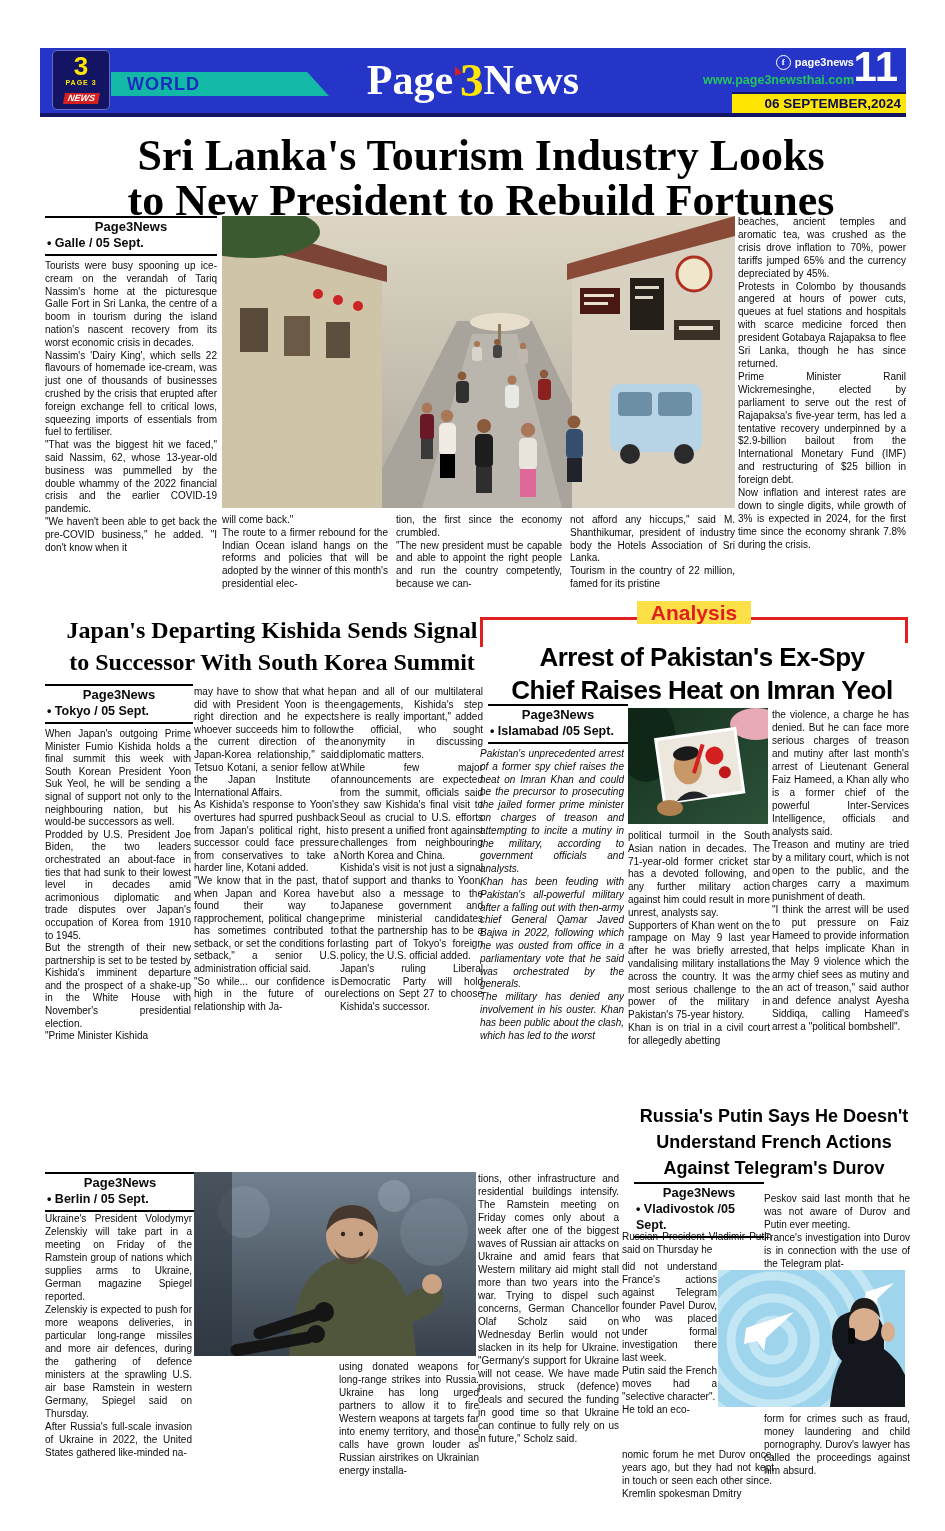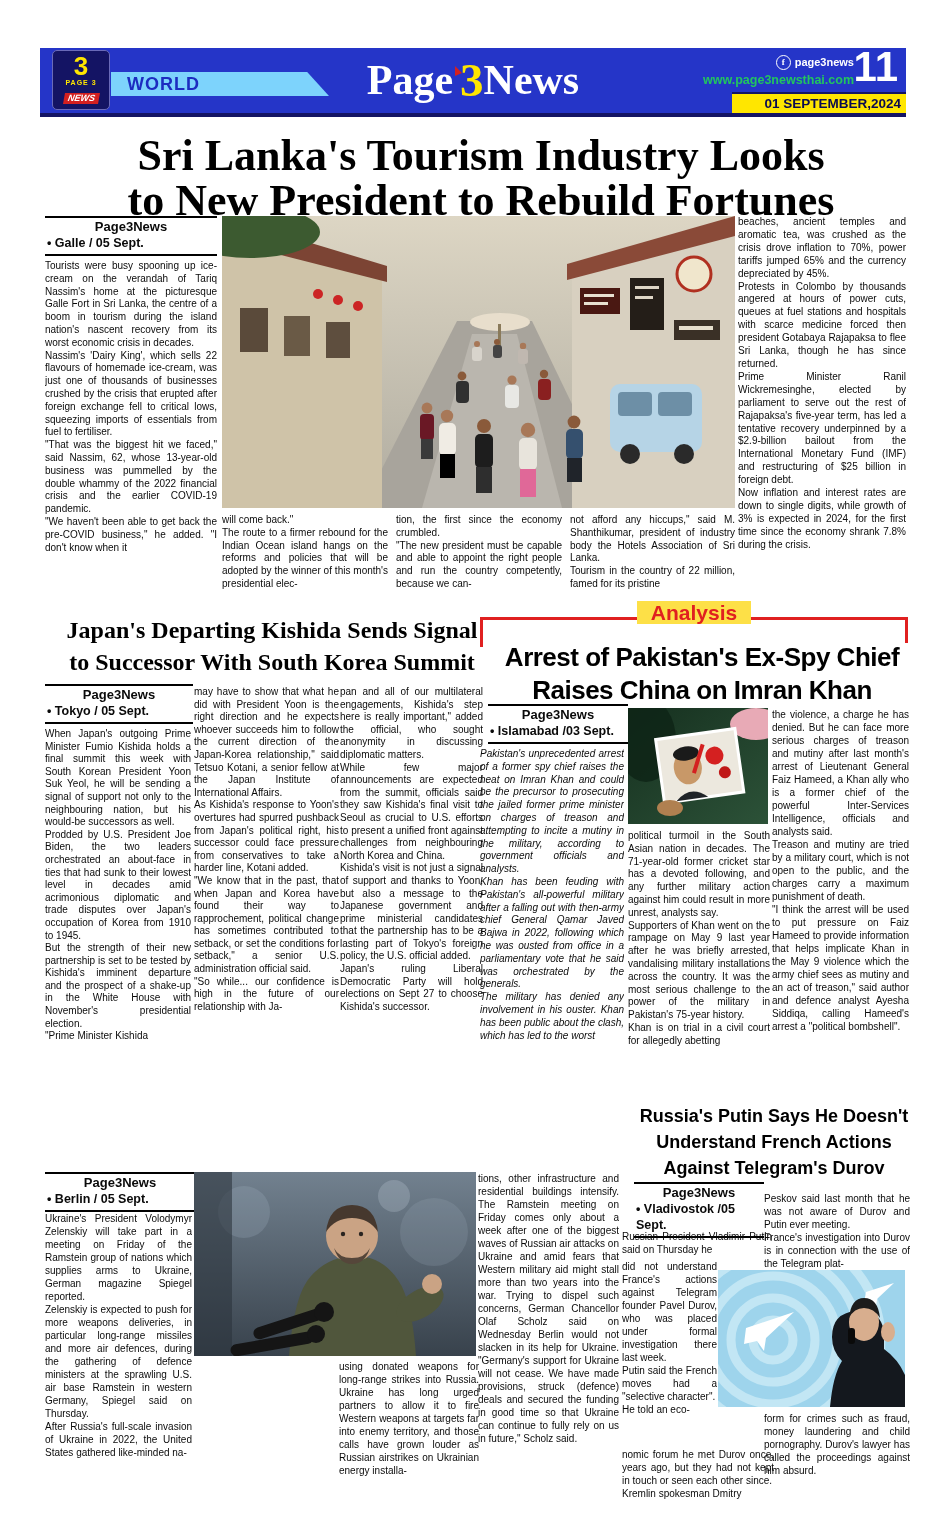--- a/index.html
+++ b/index.html
@@ -9,21 +9,21 @@
 
   
   .header{position:absolute;left:40px;top:48px;width:866px;height:65px;background:#2535c8;
           border-bottom:4px solid #141464;}
   .logo-box{position:absolute;left:12px;top:2px;width:56px;height:58px;background:#141464;
             border:1px solid #6a6ab8;border-radius:5px;text-align:center;overflow:hidden;}
   .logo-digit{font:900 26px/26px "Liberation Sans",sans-serif;color:#ffe600;margin-top:2px;}
   .logo-sub{font:700 7px/8px "Liberation Sans",sans-serif;color:#ffe600;letter-spacing:1px;}
   .logo-tag{display:inline-block;background:#d42020;color:#fff;font:900 italic 9px/11px "Liberation Sans",sans-serif;
             padding:0 4px;transform:skew(-10deg);margin-top:2px;}
-  .world-strip{position:absolute;left:71px;top:24px;width:218px;height:24px;background:#7dd3fc;
+  .world-strip{position:absolute;left:71px;top:24px;width:218px;height:24px;background:#14b8a6;
                clip-path:polygon(0 0,90% 0,100% 100%,0 100%);}
   .world-text{font:800 18px/24px "Liberation Sans",sans-serif;color:#1c2cc0;padding-left:16px;letter-spacing:1px;}
   .masthead{position:absolute;left:240px;right:240px;top:2px;text-align:center;white-space:nowrap;
             font:700 42px/56px "Liberation Serif",serif;color:#fff;}
   .mast-digit{color:#ffe600;font-size:47px;position:relative;top:2px;}
   .mast-flag{display:inline-block;width:0;height:0;border-left:7px solid #d42020;border-top:7px solid transparent;
              border-bottom:3px solid transparent;position:relative;top:-18px;left:2px;}
   .social{position:absolute;right:52px;top:7px;display:flex;align-items:center;gap:4px;color:#fff;}
   .fb-icon{display:inline-block;width:13px;height:13px;border:1px solid #fff;border-radius:50%;
            font:700 9px/13px "Liberation Serif",serif;text-align:center;color:#fff;}
@@ -105,21 +105,21 @@
     <div class="world-strip">
       <div class="world-text">WORLD</div>
     </div>
     <div class="masthead"><span>Page</span><span class="mast-flag"></span><span class="mast-digit">3</span><span>News</span></div>
     <div class="social">
       <span class="fb-icon">f</span>
       <span class="social-txt">page3news</span>
     </div>
     <div class="website">www.page3newsthai.com</div>
     <div class="pagenum">11</div>
-    <div class="datestrip">01 SEPTEMBER,2024</div>
+    <div class="datestrip">06 SEPTEMBER,2024</div>
   </div>
 
   <h1 class="hl" id="sl-headline">Sri Lanka's Tourism Industry Looks to New President to Rebuild Fortunes</h1>
   <div class="byline" id="sl-byline">
     <div class="b-brand">Page3News</div>
     <div class="b-date">• Galle /  05 Sept.</div>
   </div>
   <div class="col" id="sl-col1">Tourists were busy spooning up ice-cream on the verandah of Tariq Nassim's home at the picturesque Galle Fort in Sri Lanka, the centre of a boom in tourism during the island nation's nascent recovery from its worst economic crisis in decades.
 Nassim's 'Dairy King', which sells 22 flavours of homemade ice-cream, was just one of thousands of businesses crushed by the crisis that erupted after foreign exchange fell to critical lows, squeezing imports of essentials from fuel to fertiliser.
 "That was the biggest hit we faced," said Nassim, 62, whose 13-year-old business was pummelled by the double whammy of the 2022 financial crisis and the earlier COVID-19 pandemic.
@@ -233,24 +233,24 @@
 While few major announcements are expected from the summit, officials said they saw Kishida's final visit to Seoul as crucial to U.S. efforts to present a unified front against challenges from neighbouring North Korea and China.
 Kishida's visit is not just a signal of support and thanks to Yoon, but also a message to the Japanese government and prime ministerial candidates that the partnership has to be a lasting part of Tokyo's foreign policy, the U.S. official added.
 Japan's ruling Liberal Democratic Party will hold elections on Sept 27 to choose Kishida's successor.</div>
 
   <div class="abs" id="pk-rule"></div>
   <div class="abs" id="pk-tick-left"></div>
   <div class="abs" id="pk-tick-right"></div>
   <div class="abs" id="pk-label">
     <span>Analysis</span>
   </div>
-  <h2 class="hl" id="pk-headline">Arrest of Pakistan's Ex-Spy Chief Raises China on Imran Khan</h2>
+  <h2 class="hl" id="pk-headline">Arrest of Pakistan's Ex-Spy Chief Raises Heat on Imran Yeol</h2>
   <div class="byline" id="pk-byline">
     <div class="b-brand">Page3News</div>
-    <div class="b-date">• Islamabad /03 Sept.</div>
+    <div class="b-date">• Islamabad /05 Sept.</div>
   </div>
   <div class="col" id="pk-col1">Pakistan's unprecedented arrest of a former spy chief raises the heat on Imran Khan and could be the precursor to prosecuting the jailed former prime minister on charges of treason and attempting to incite a mutiny in the military, according to government officials and analysts.
 Khan has been feuding with Pakistan's all-powerful military after a falling out with then-army chief General Qamar Javed Bajwa in 2022, following which he was ousted from office in a parliamentary vote that he said was orchestrated by the generals.
 The military has denied any involvement in his ouster. Khan has been public about the clash, which has led to the worst</div>
 
   <div class="photo" id="pk-photo">
     <svg viewBox="0 0 140 116" preserveAspectRatio="none">
       <defs>
         <linearGradient id="pkbg" x1="0" y1="0" x2="1" y2="1">
           <stop offset="0" stop-color="#16301f"></stop>

